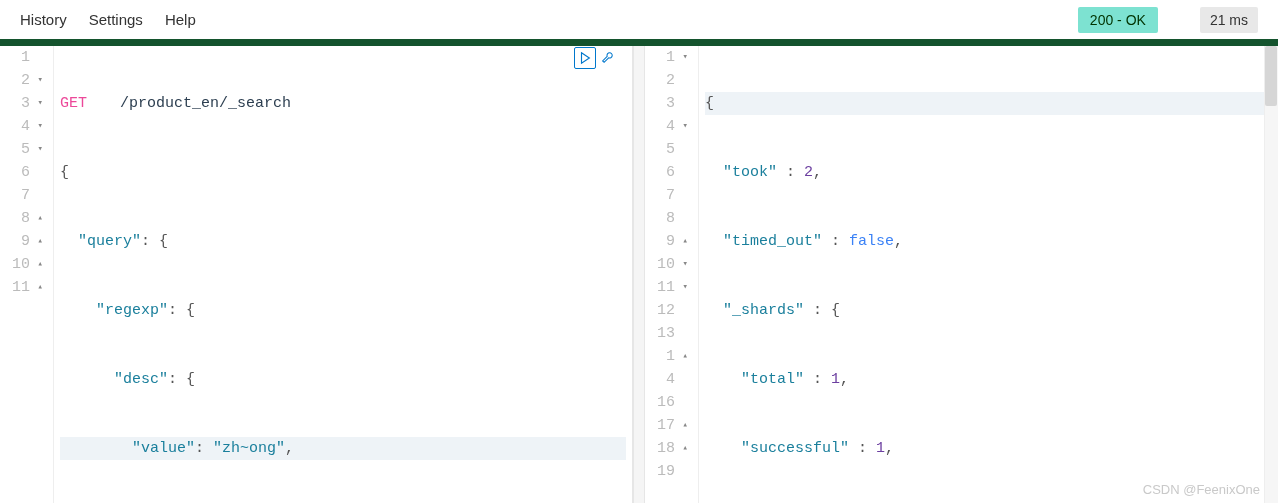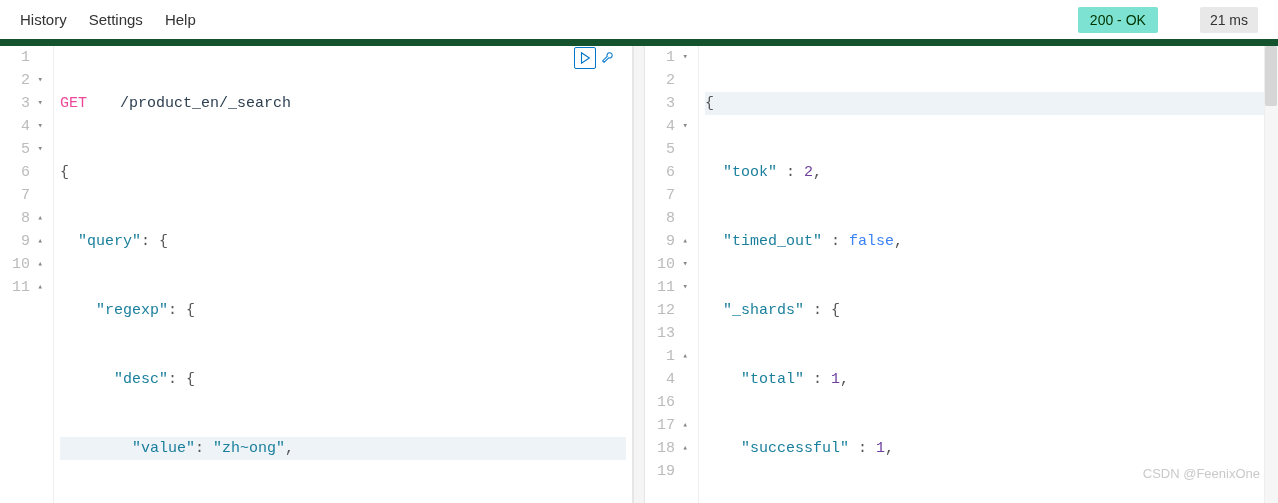--- a/index.html
+++ b/index.html
@@ -26,21 +26,21 @@
 .key { color:#1a7f9c; }
 .str { color:#1a7f9c; }
 .num { color:#6c3fa0; }
 .bool { color:#3b82f6; }
 .punc { color:#555; }
 .actions { position:absolute; top:0; right:14px; display:flex; gap:0; align-items:center; height:23px; z-index:5; }
 .action-btn { background:#fff; color:#0077cc; cursor:pointer; display:flex; align-items:center; justify-content:center; width:22px; height:22px;}
 .action-btn.run { border:1px solid #0077cc; border-radius:2px; }
 .action-btn svg { width:14px; height:14px; }
 .gap-col { width:12px; background:#f5f5f5; border-left:1px solid #e6e6e6; border-right:1px solid #e6e6e6; }
-.watermark { position:absolute; bottom:22px; right:18px; color:#c9c9c9; font-size:13px; }
+.watermark { position:absolute; bottom:6px; right:18px; color:#c9c9c9; font-size:13px; }
 .scrolltrack { position:absolute; right:0; top:0; width:14px; height:100%; background:#f6f6f6; border-left:1px solid #eee; }
 .scrollthumb { position:absolute; right:1px; top:0; width:12px; height:60px; background:#d6d6d6; border-radius:2px; }
 </style>
 </head>
 <body>
 
 <div class="topbar">
   <div class="menu">
     <span class="menu-item">History</span>
     <span class="menu-item">Settings</span>

